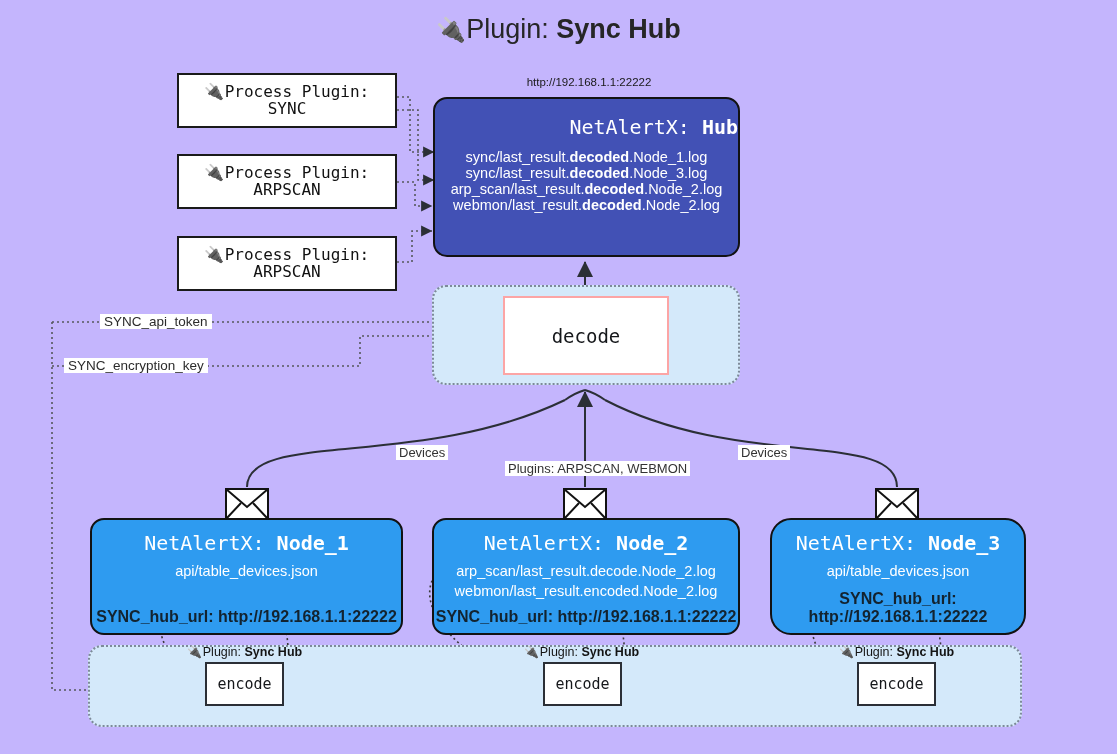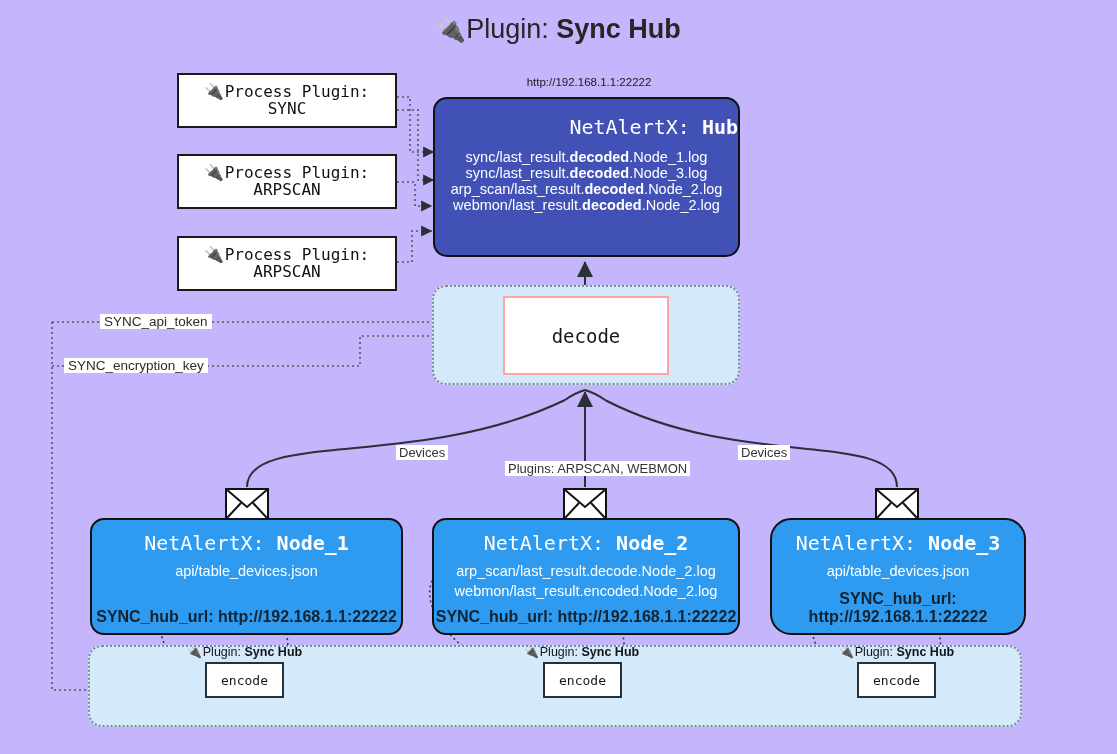--- a/index.html
+++ b/index.html
@@ -195,28 +195,28 @@
     height: 82px;
     box-sizing: border-box;
     background: #d4e9fa;
     border: 2px dotted #7d8a99;
     border-radius: 14px;
   }
   .encode-box {
     position: absolute;
     box-sizing: border-box;
     width: 79px;
-    height: 36px;
+    height: 44px;
     background: #ffffff;
     border: 2px solid #2b2f36;
     display: flex;
     align-items: center;
     justify-content: center;
     font-family: "DejaVu Sans Mono", "Liberation Mono", monospace;
-    font-size: 13px;
+    font-size: 15px;
     color: #15171a;
   }
   .encode-caption {
     position: absolute;
     font-size: 12.5px;
     color: #141414;
     white-space: nowrap;
     text-align: center;
   }
   .encode-caption .strong { font-weight: bold; }

